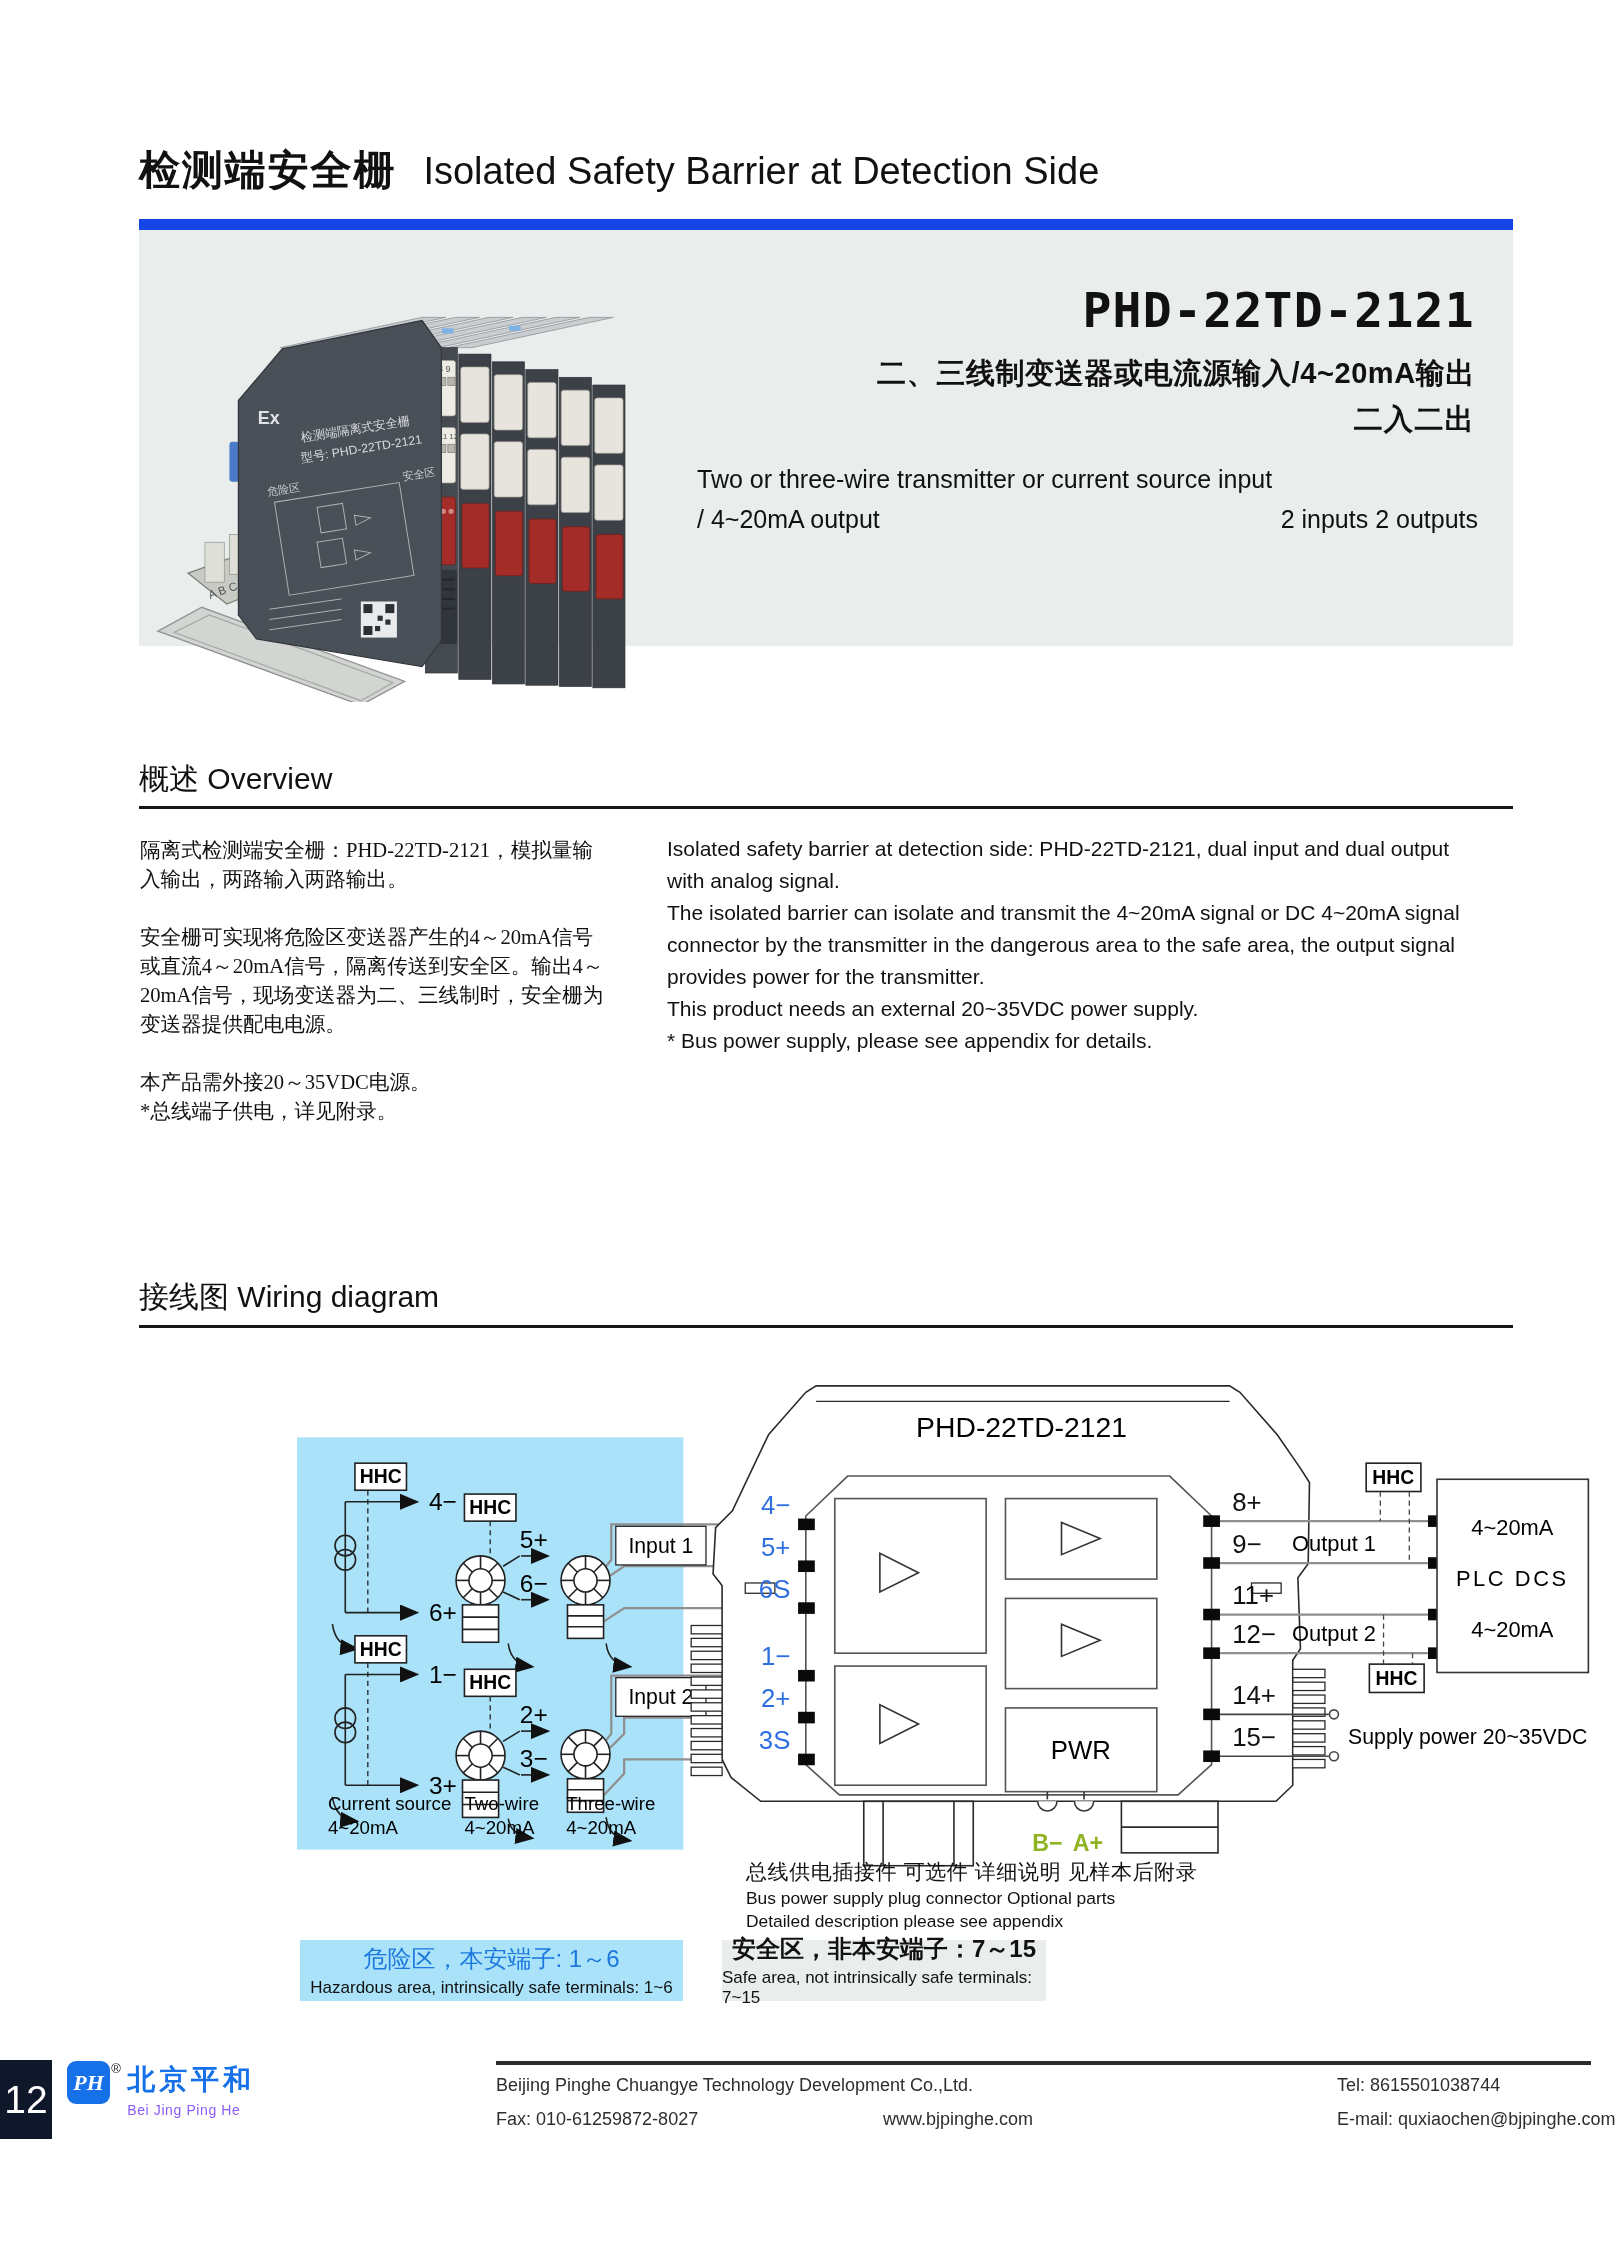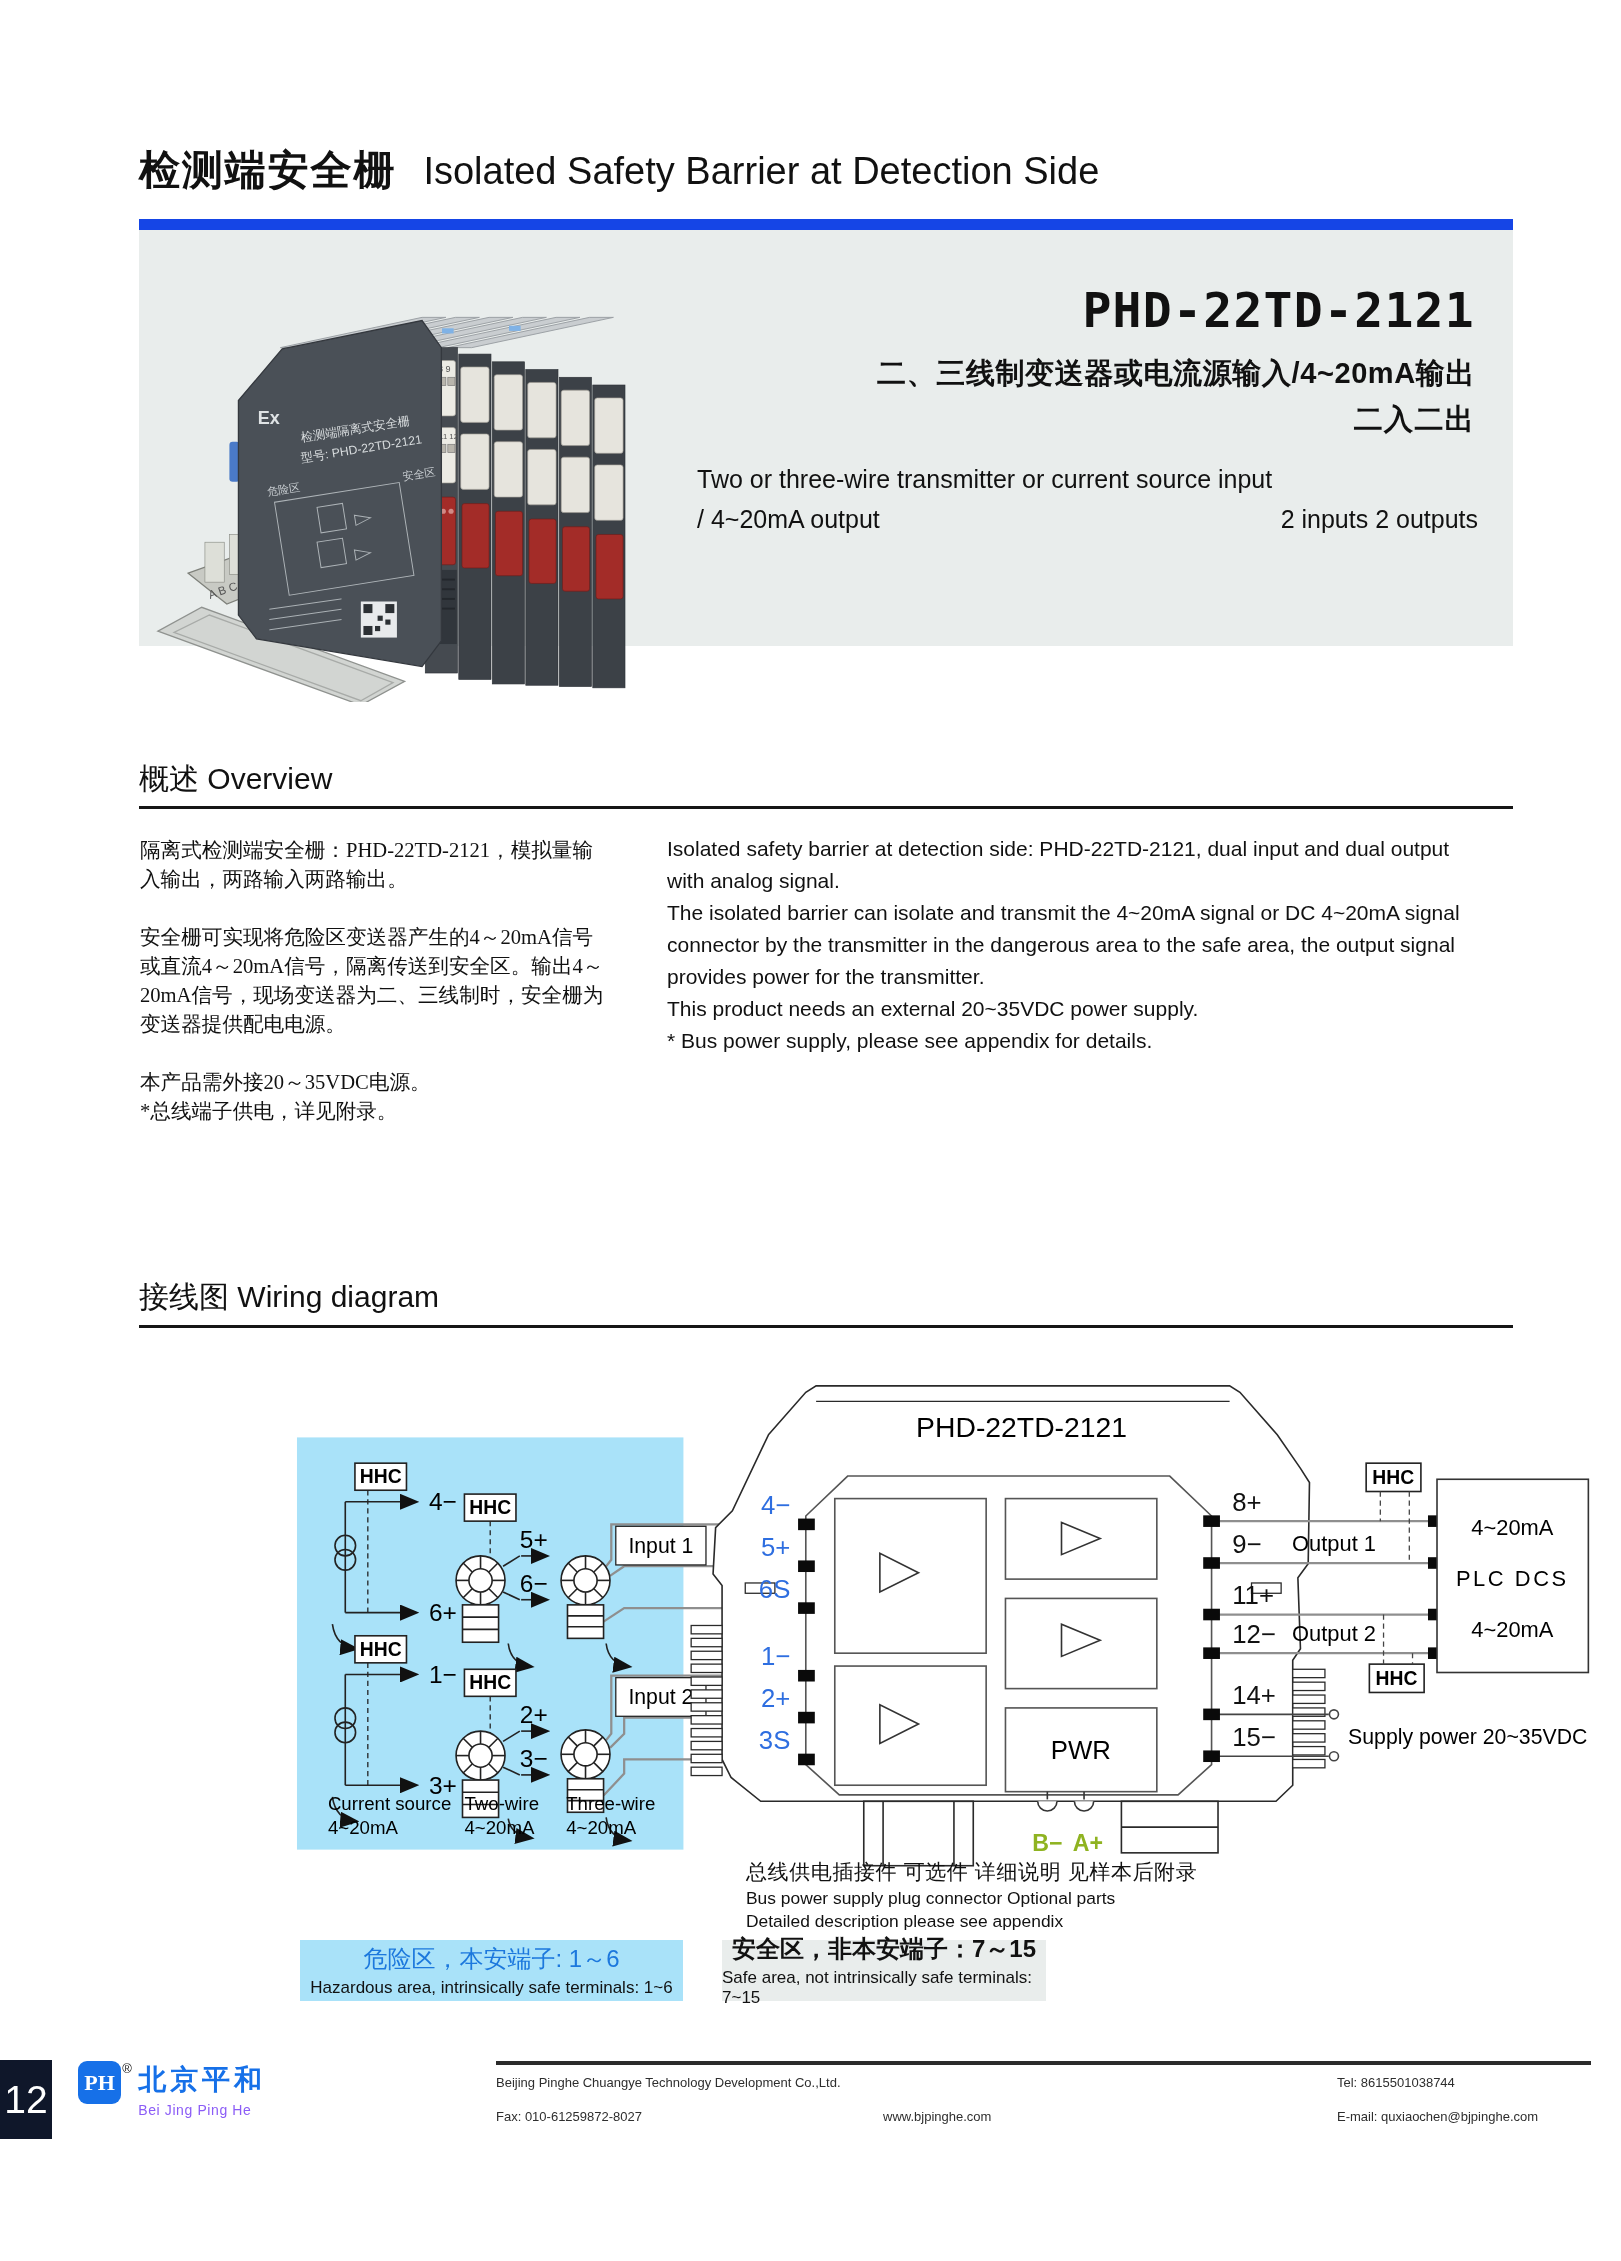--- a/index.html
+++ b/index.html
@@ -29,29 +29,29 @@
   
   .note-cn{left:746px;top:1858px;font-size:21px;letter-spacing:0.6px;}
   .note-en{font-size:17.4px;}
   .bar{display:flex;flex-direction:column;align-items:center;justify-content:center;}
   .bar .bcn{font-size:24px;}
   .bar .ben{font-size:17px;margin-top:3.9px;}
   
   .pageno{left:0;top:2060px;width:52px;height:79px;color:#fff;display:flex;align-items:center;justify-content:center;font-size:39px;}
   .logo{left:67px;top:2061px;display:flex;align-items:flex-start;}
   .logo-icon{width:43px;height:43px;border-radius:9px;display:flex;align-items:center;justify-content:center;
-             color:#fff;font-size:22px;font-weight:700;font-family:"Liberation Serif",serif;margin-left:11px;}
+             color:#fff;font-size:22px;font-weight:700;font-family:"Liberation Serif",serif;font-style:italic;}
   .logo-reg{font-size:13px;color:#222;margin-left:1.3px;}
   .logo-txt{margin-left:6.4px;}
   .logo-cn{font-size:28px;font-weight:700;letter-spacing:3.9px;font-family:"Liberation Serif",serif;}
   .logo-en{font-size:14px;margin-top:2.6px;letter-spacing:0.6px;}
   .finfo{left:496px;top:2053px;width:1095px;}
   .fnotice{font-size:18px;}
   .fdivider{margin-top:8.4px;height:3.2px;background:#2b2b2b;width:1095px;}
-  .frow{position:relative;height:28px;margin-top:10.3px;font-size:13px;color:#2e2e2e;}
+  .frow{position:relative;height:28px;margin-top:10.3px;font-size:18px;color:#2e2e2e;}
   .frow span{position:absolute;white-space:nowrap;}
   svg text{font-family:"Liberation Sans",sans-serif;}
 </style>
 </head>
 <body>
 
 <div class="page">
 
   <div class="abs title">
     <span class="cn">检测端安全栅</span><span class="en">Isolated Safety Barrier at Detection Side</span>

